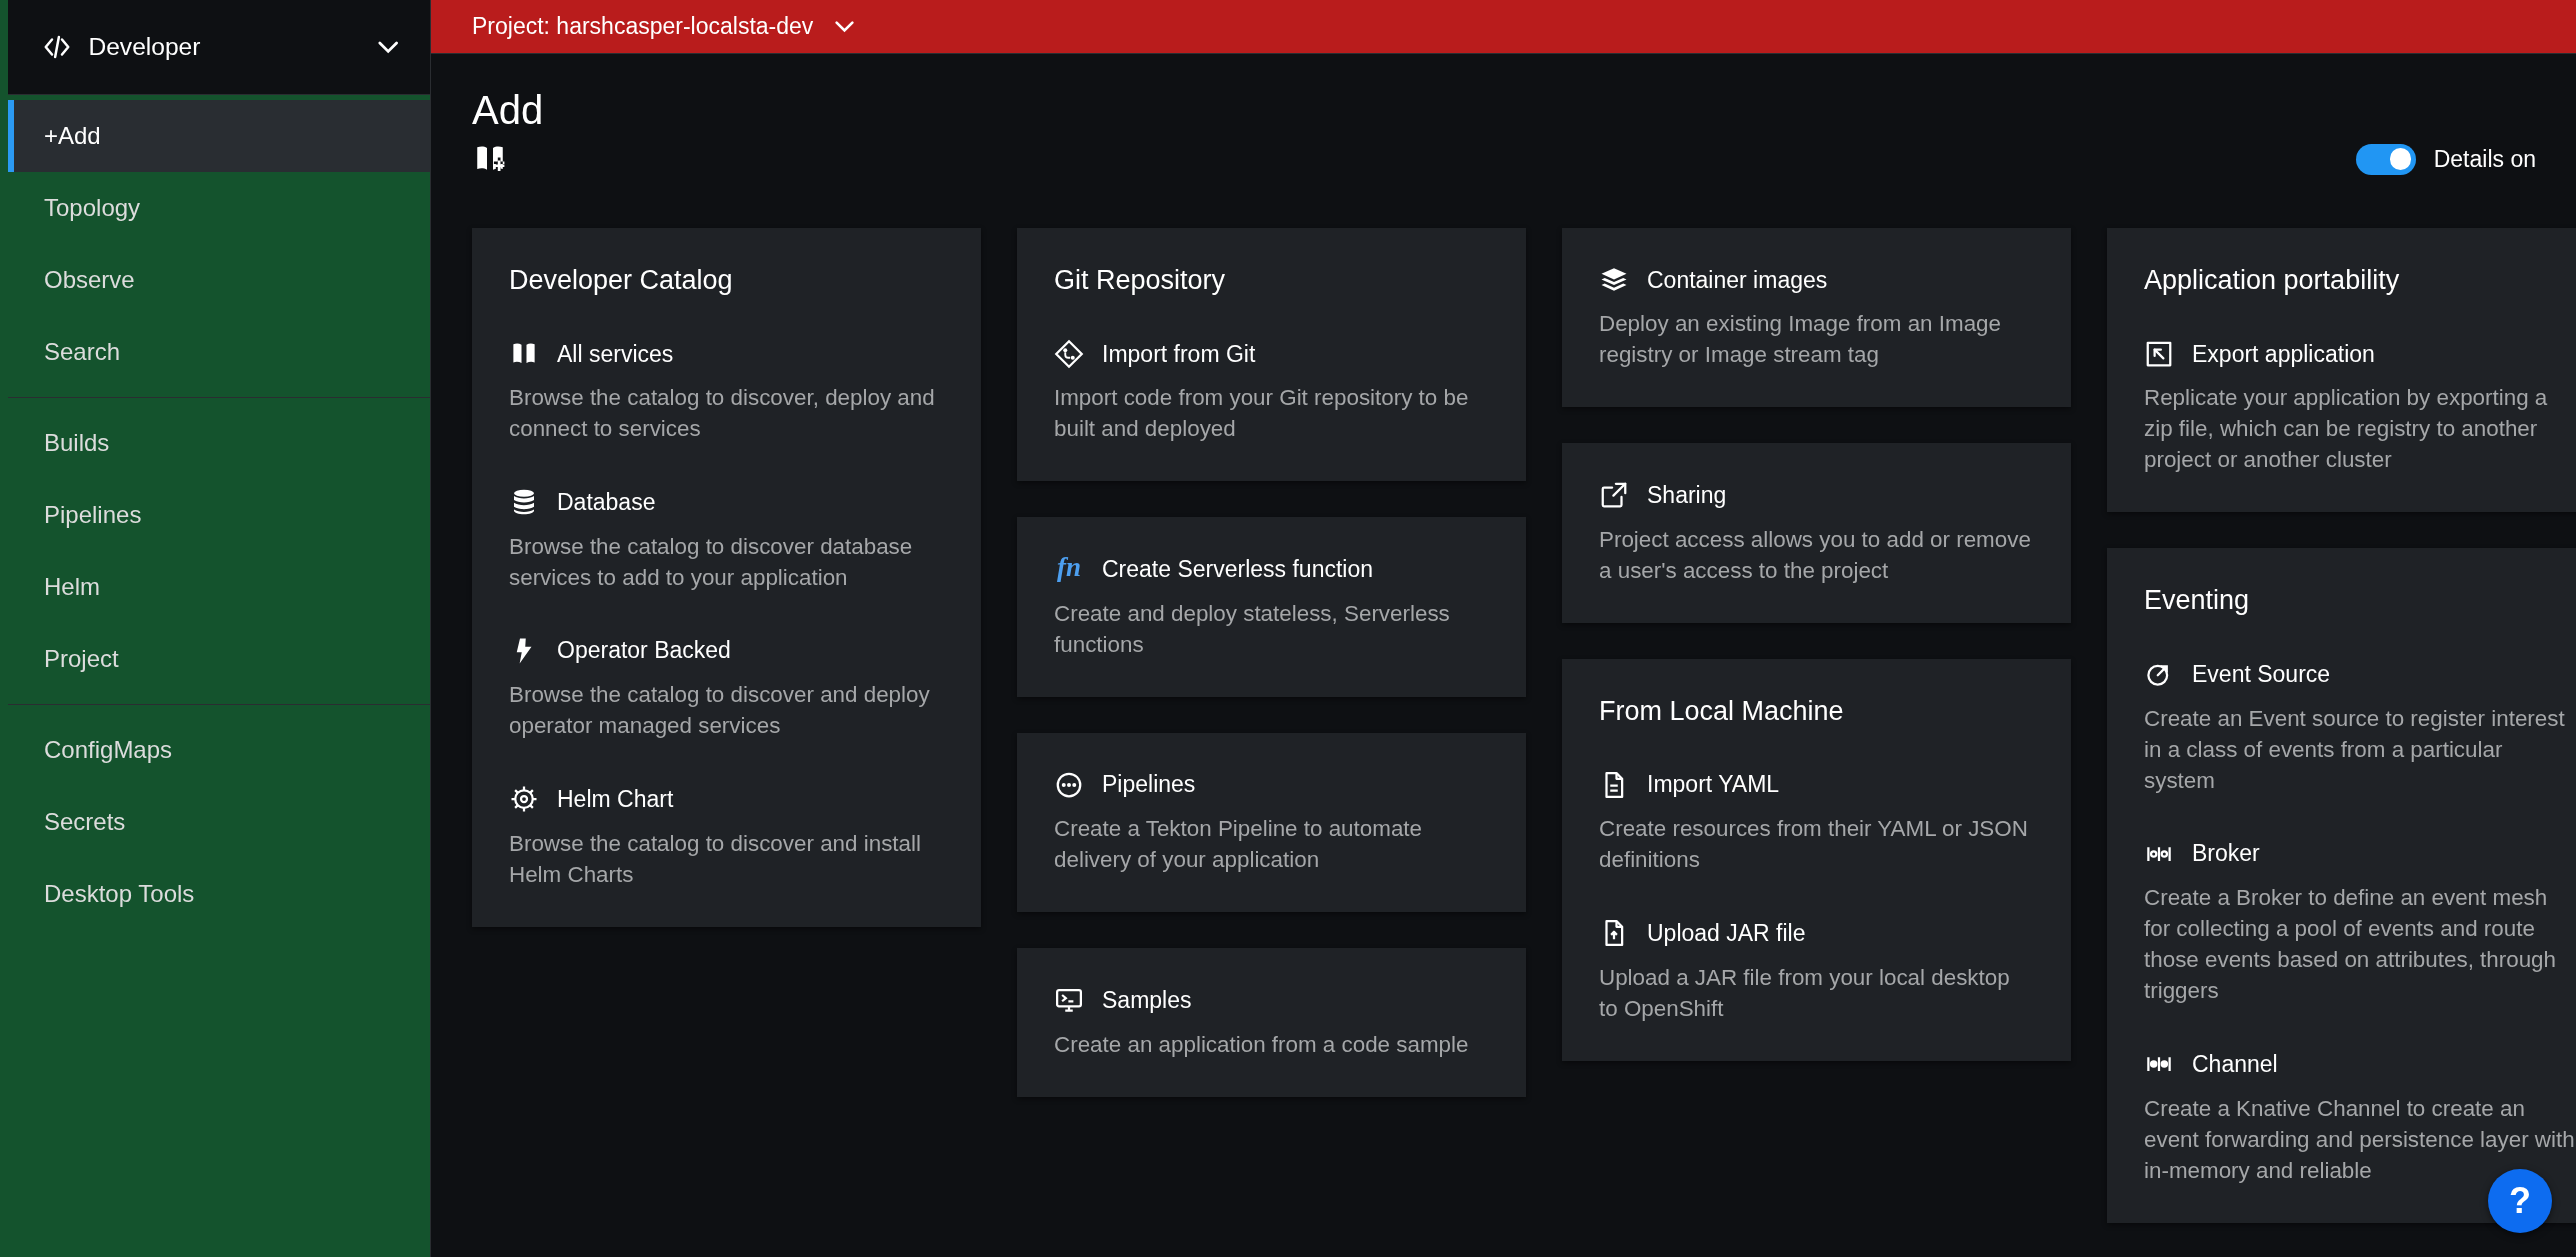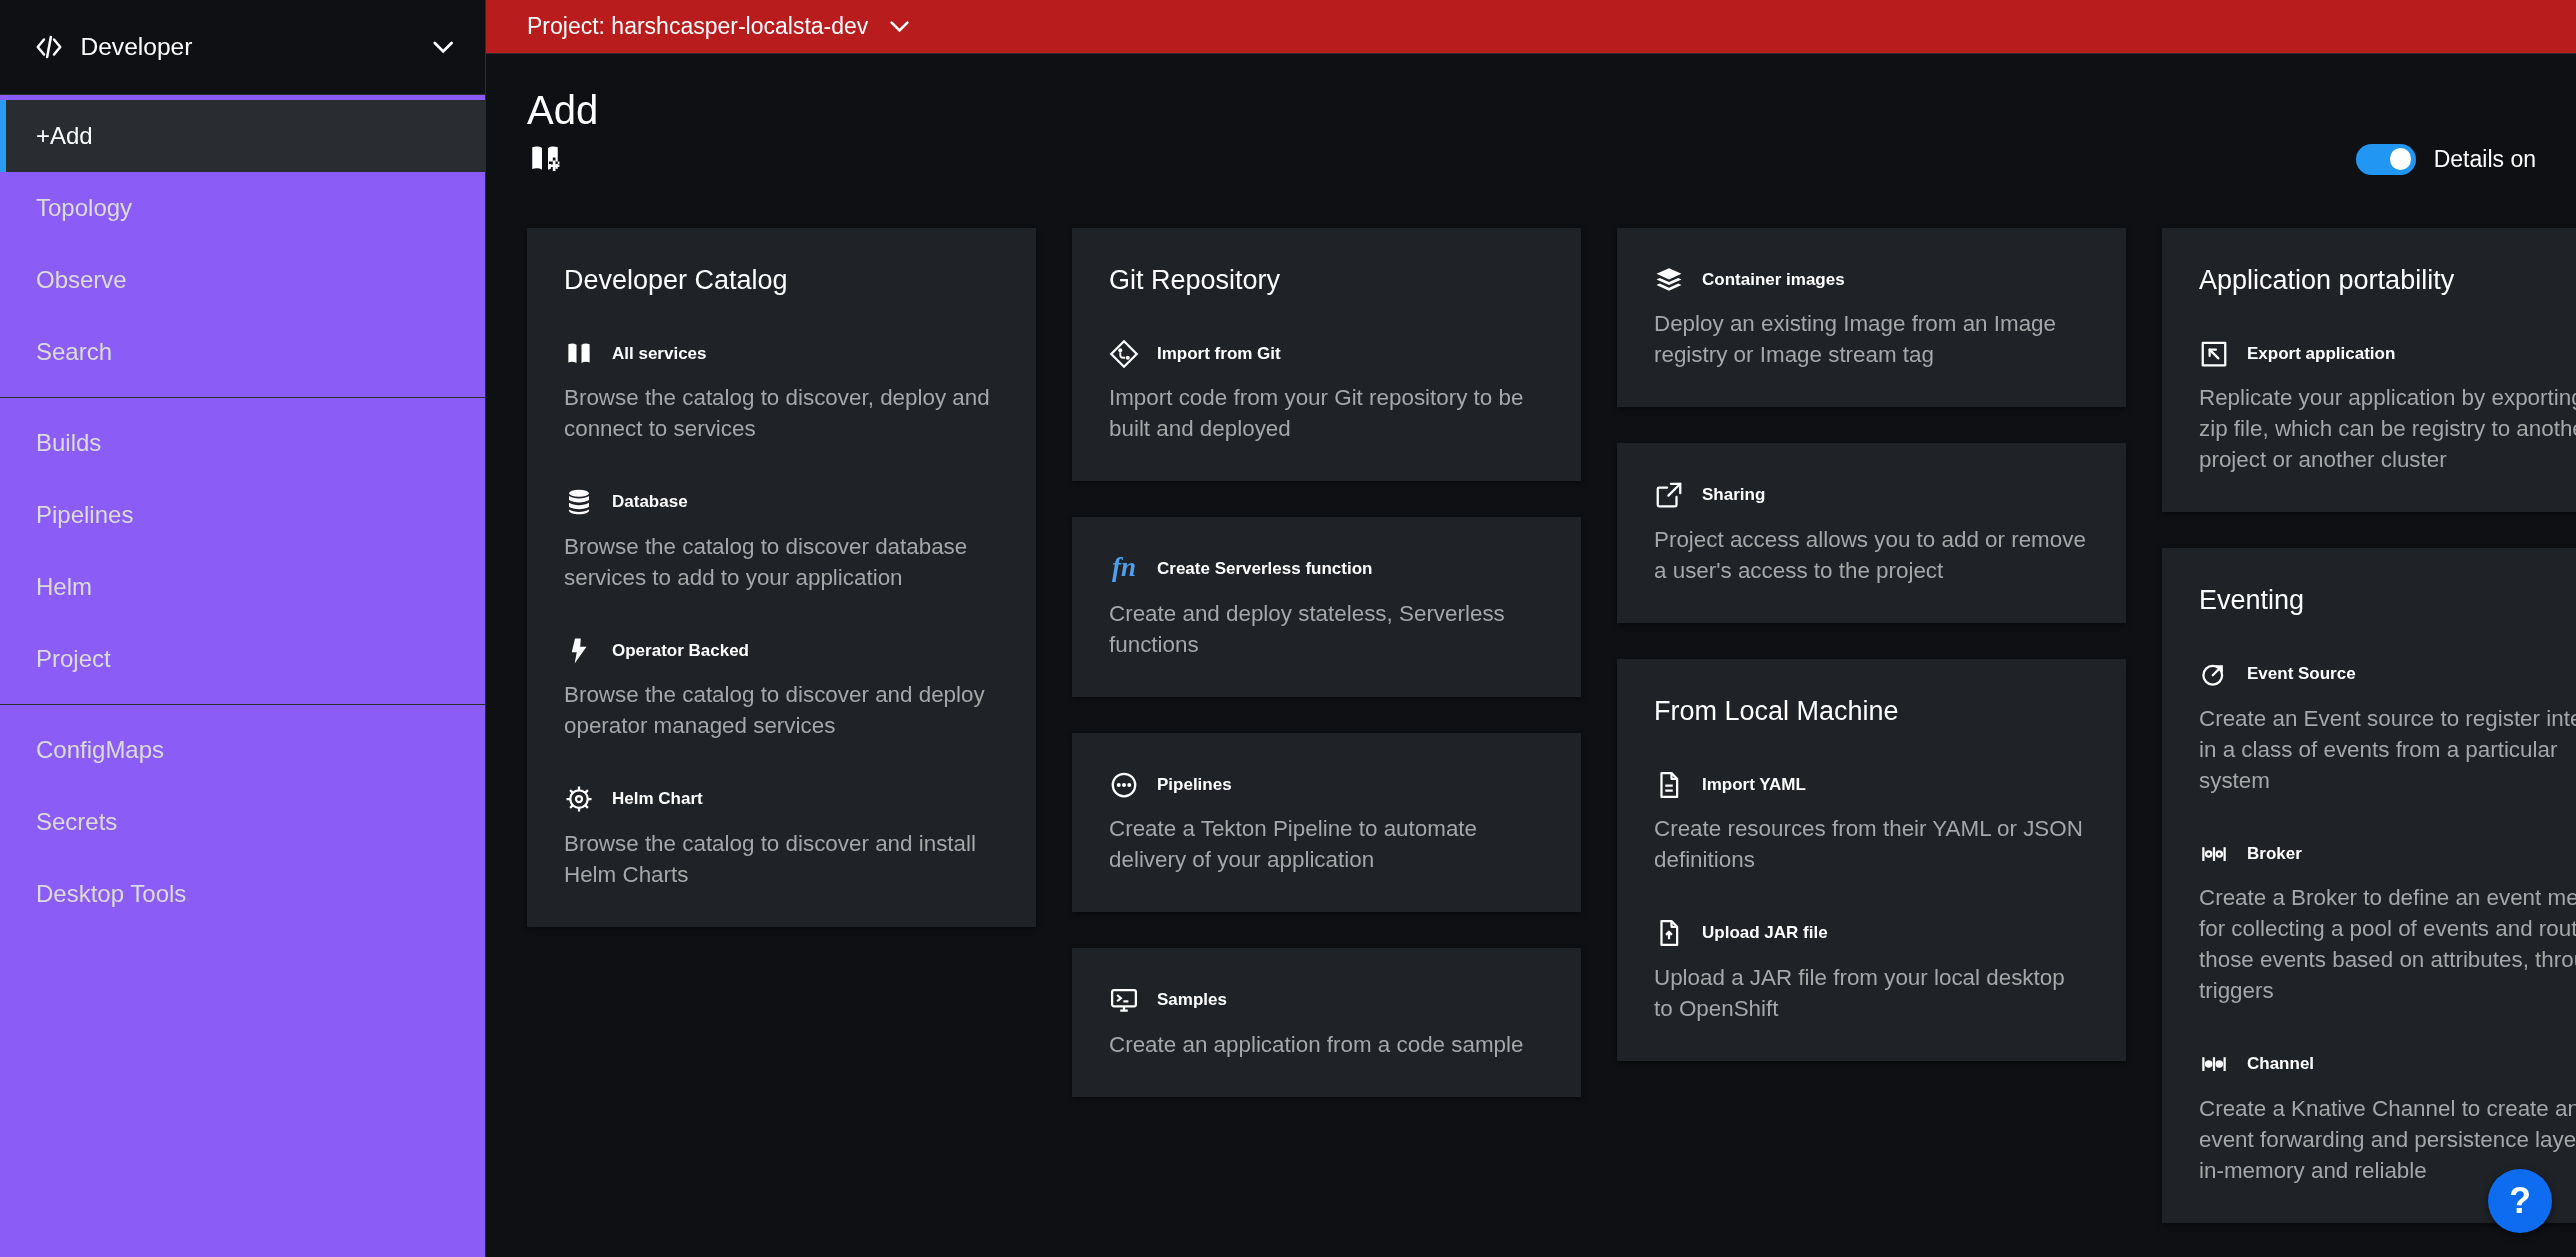--- a/index.html
+++ b/index.html
@@ -7,23 +7,24 @@
   body {
     font-family:"Liberation Sans", sans-serif;
     background:var(--bg-main,#0e1013);
     color:#fff;
     overflow:hidden;
   }
   .app { display:flex; height:100%; }
 
   
   .sidebar {
-    width:486px; flex:0 0 auto; background:#8b5cf6;
+    width:431px; flex:0 0 auto; background:#14532d;
     display:flex; flex-direction:column;
     border-right:0.7px solid #2a2d31;
+    padding-left:8px;
   }
   .sidebar-header {
     height:95px; flex:0 0 auto; background:#0e1013;
     display:flex; align-items:center; gap:16.4px;
     padding:0 31px 0 34px; border-bottom:0.7px solid #2a2d31;
     cursor:pointer;
   }
   .perspective-label { font-size:24.6px; color:#fff; }
   .icon { display:inline-flex; width:30px; height:30px; color:#fff; flex:0 0 auto; }
   .icon svg { width:100%; height:100%; }
@@ -71,21 +72,21 @@
   .columns { display:flex; gap:36px; margin-top:51px; align-items:flex-start; }
   .col { width:509px; flex:0 0 auto; display:flex; flex-direction:column; gap:36px; }
   .card {
     background:#1f2226; padding:37px;
     display:flex; flex-direction:column; gap:43px;
     box-shadow:0 2.2px 5.2px rgba(0,0,0,.45);
   }
   .card-title { font-size:27px; font-weight:500; color:#fff; }
   .item { cursor:pointer; }
   .item-head { display:flex; align-items:center; gap:18px; }
-  .item-label { font-size:17px; font-weight:700; color:#fff; }
+  .item-label { font-size:23px; font-weight:400; color:#fff; }
   .item-desc { margin-top:13.4px; font-size:22.4px; line-height:31px; color:#a5a7a9; }
   .fn-icon { width:auto; min-width:30px; align-items:flex-start; justify-content:center; }
   .fn-glyph {
     font-family:"Liberation Serif", serif; font-style:italic; font-weight:700;
     font-size:27px; color:var(--serverless-fn,#4d9fef); line-height:1;
   }
 
   
   .help-btn {
     position:fixed; right:24px; bottom:24px;

